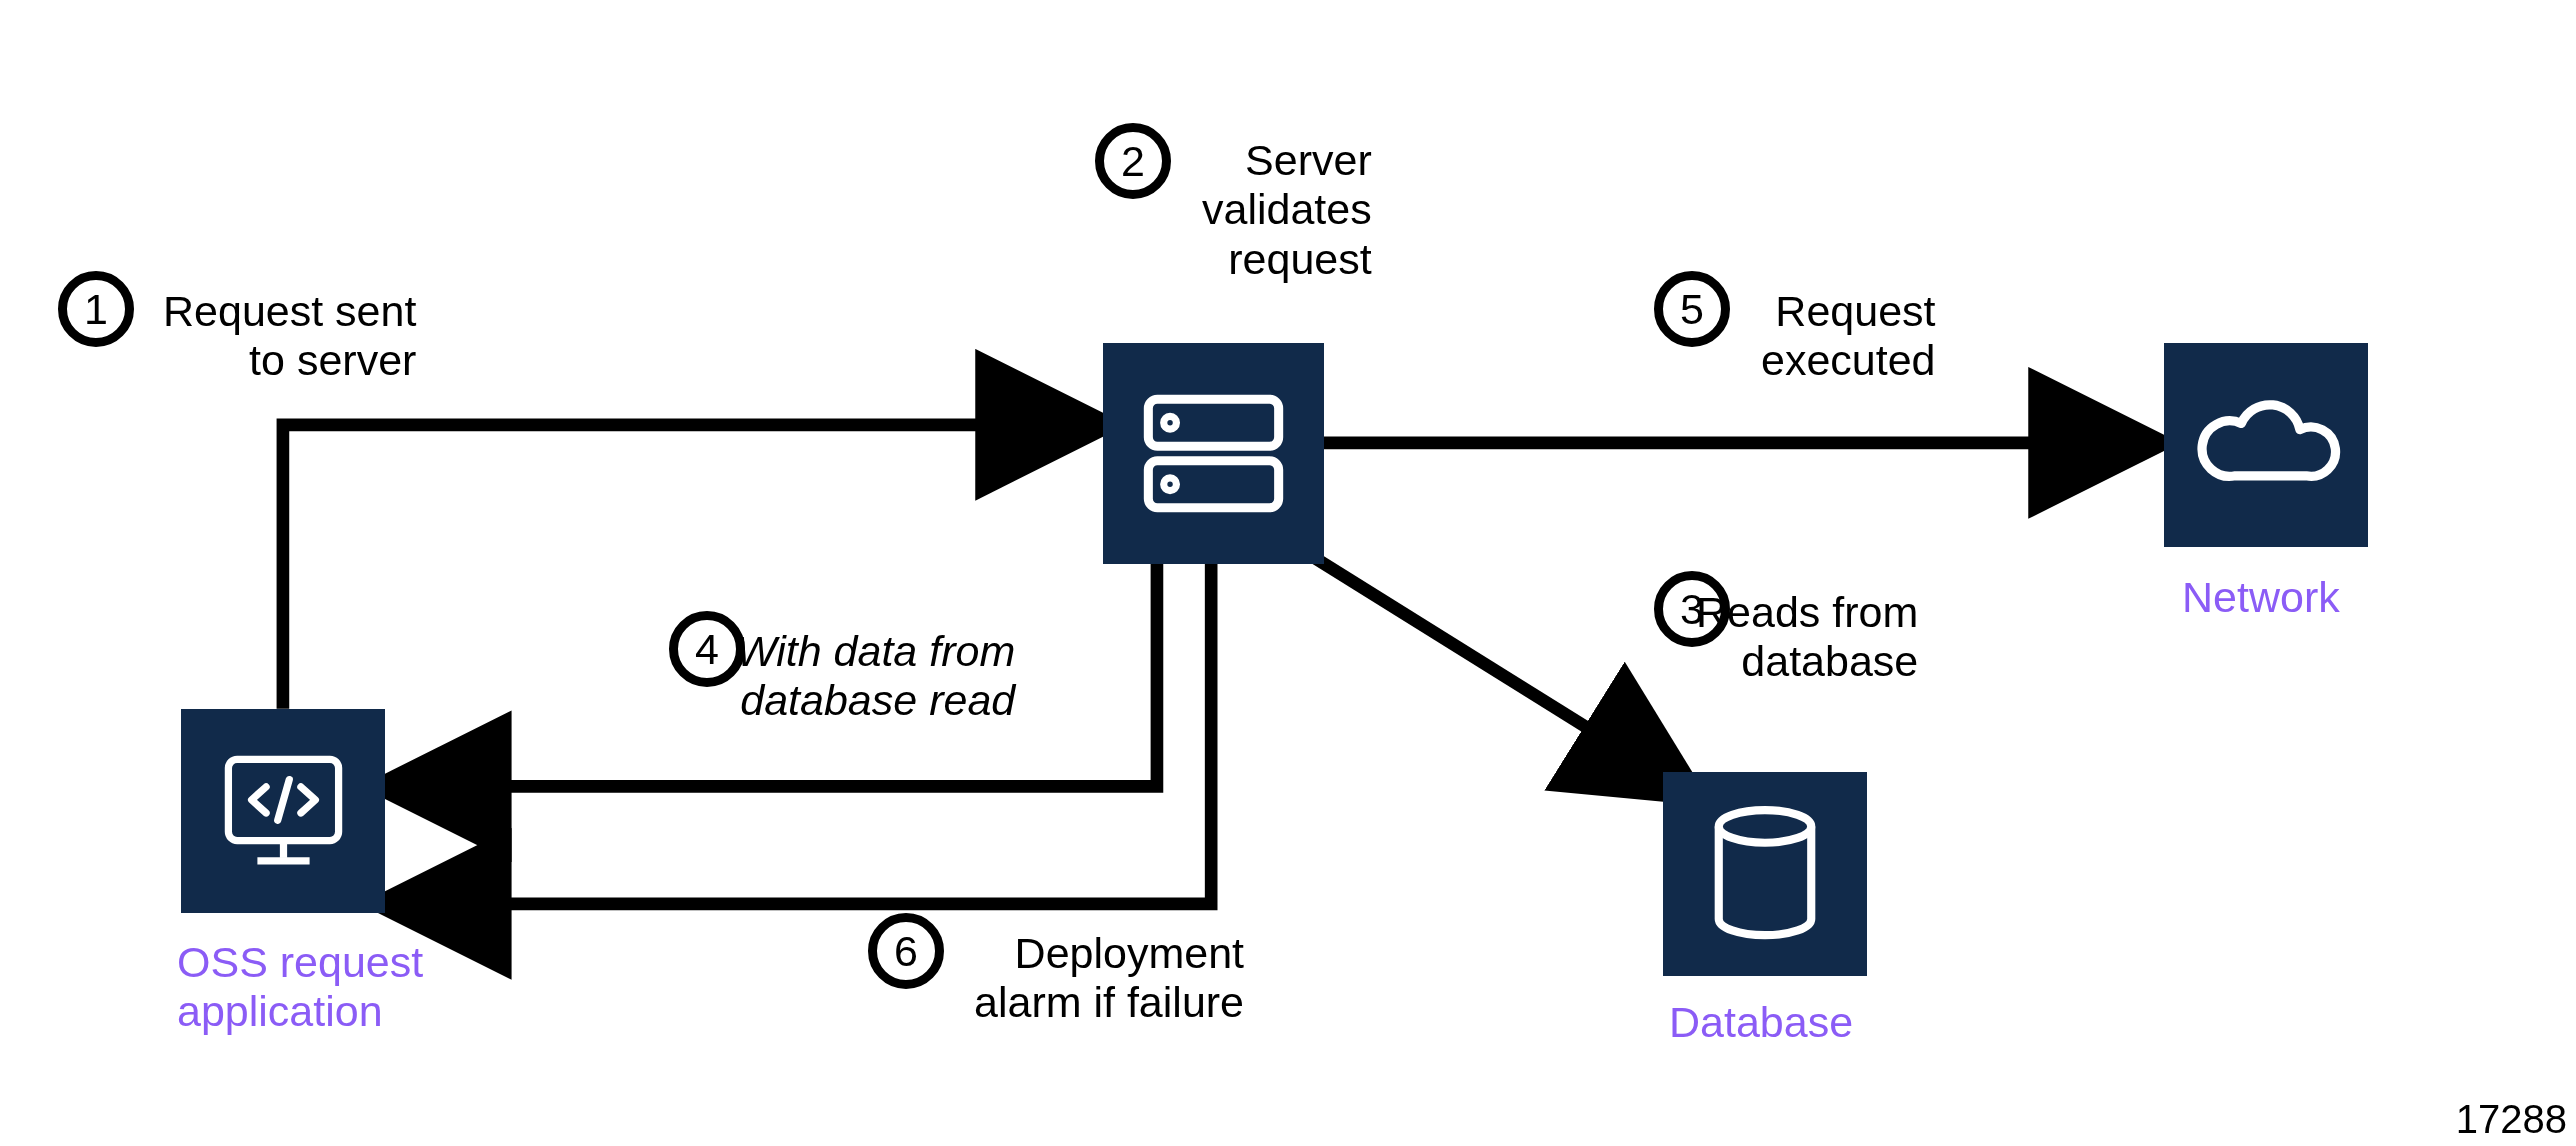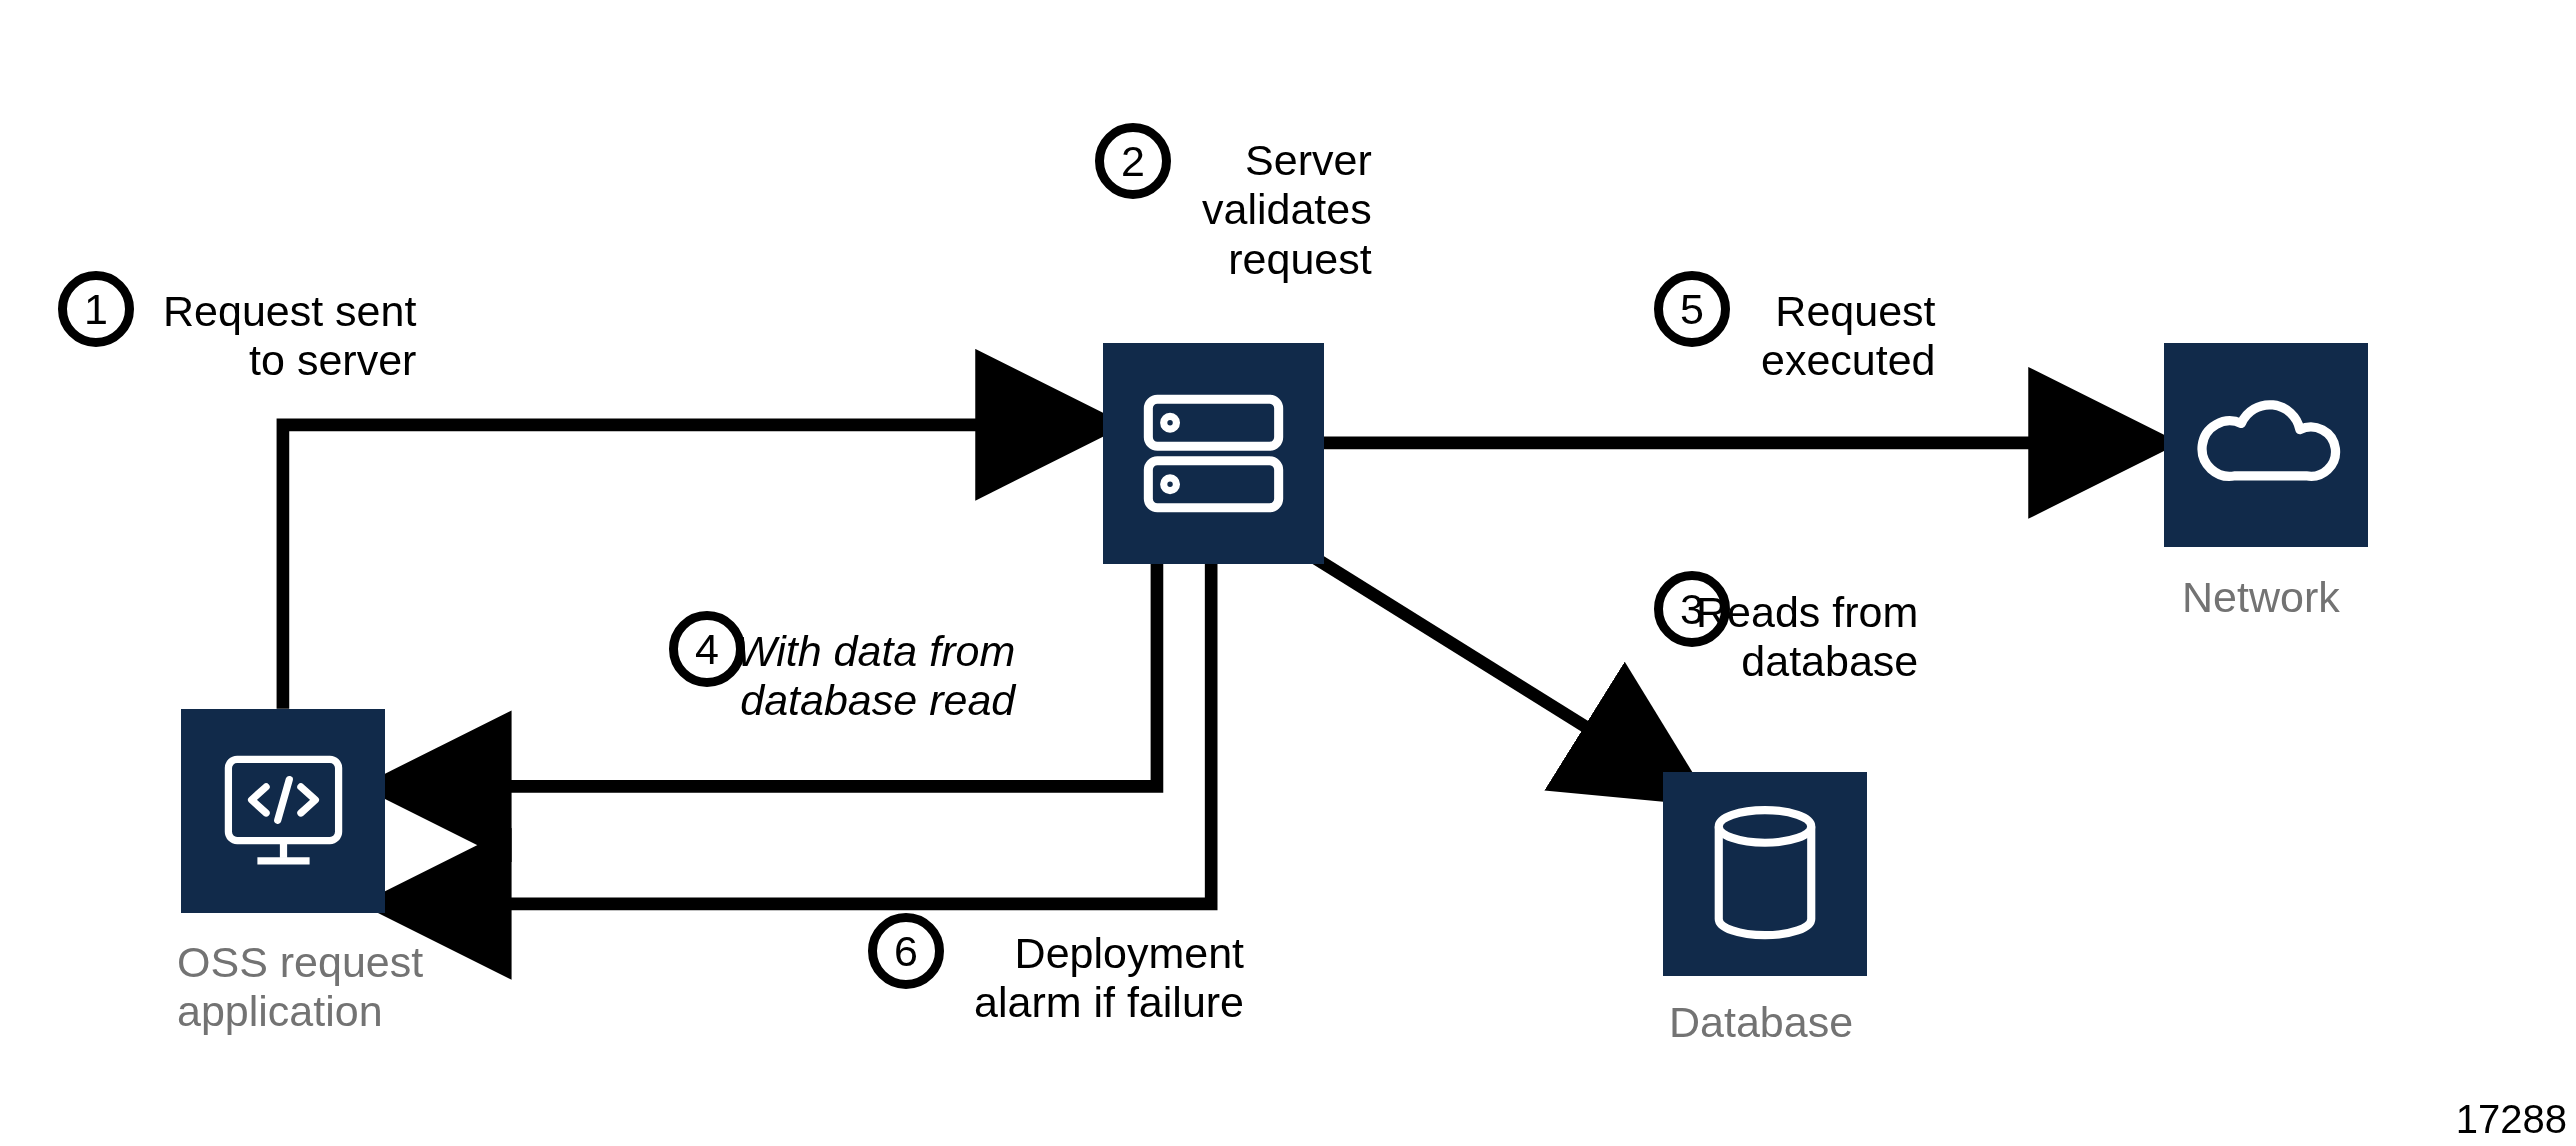--- a/index.html
+++ b/index.html
@@ -17,21 +17,21 @@
     position: absolute;
     background: #112a4a;
     display: flex;
     align-items: center;
     justify-content: center;
   }
   .node-label {
     position: absolute;
     font-size: 43px;
     line-height: 1.15;
-    color: #737373;
+    color: #8b5cf6;
     white-space: pre;
   }
   .step-circle {
     position: absolute;
     width: 76px;
     height: 76px;
     border: 9px solid #000;
     border-radius: 50%;
     display: flex;
     align-items: center;

